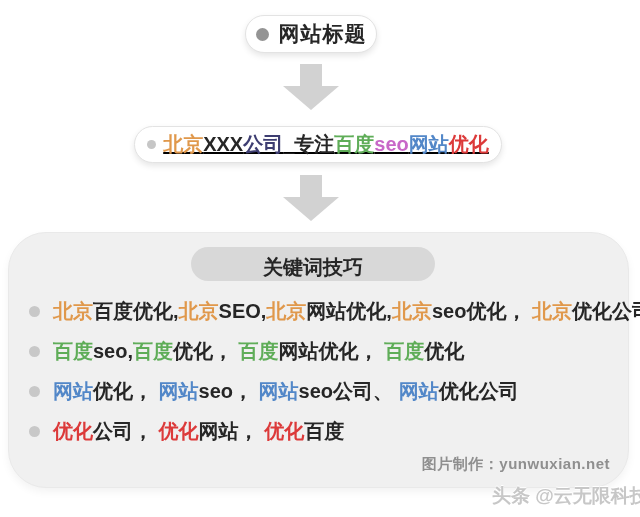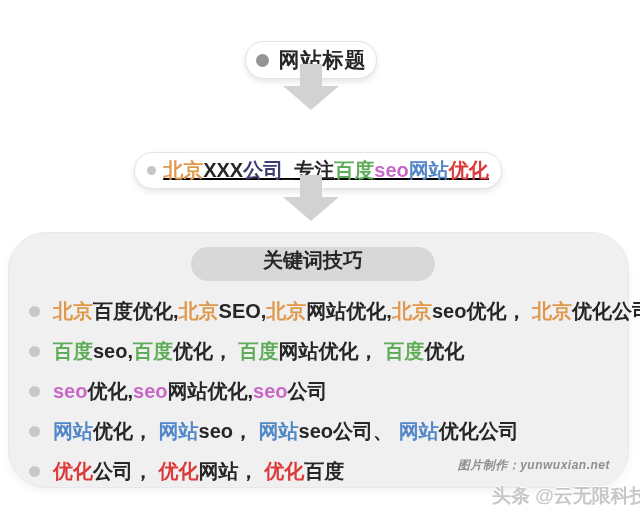--- a/index.html
+++ b/index.html
@@ -16,21 +16,20 @@
   .pill {
     position: absolute;
     display: flex;
     align-items: center;
     justify-content: center;
     background: #ffffff;
     border: 1px solid #e3e3e3;
     border-radius: 19px;
     box-shadow: 0 3px 6px rgba(0,0,0,0.10);
     white-space: nowrap;
-    margin-top: 26px;
   }
   .pill-top { left: 245px; top: 15px; width: 132px; height: 38px; }
   .pill-top .label { font-size: 21px; font-weight: bold; color: #262626; letter-spacing: 1px; }
   .pill-keyword { left: 134px; top: 126px; width: 368px; height: 37px; text-decoration: underline; }
   .pill-keyword .segs { font-size: 20px; font-weight: bold; }
 
   .dot { border-radius: 50%; flex: 0 0 auto; }
   .dot-dark { width: 13px; height: 13px; background: #949494; margin-right: 10px; }
   .dot-mid { width: 9px; height: 9px; background: #c6c6c6; margin-right: 7px; }
   .dot-bullet { width: 11px; height: 11px; background: #c8c8c8; margin-right: 13px; }
@@ -50,21 +49,21 @@
     border-radius: 38px;
     box-shadow: 0 4px 8px rgba(0,0,0,0.05);
   }
   .panel-header {
     position: absolute;
     left: 182px; top: 14px;
     width: 244px; height: 34px;
     background: #d8d8d8;
     border-radius: 17px;
     display: flex;
-    align-items: flex-start;
+    align-items: flex-end;
     justify-content: center;
     font-size: 20px;
     font-weight: bold;
     white-space: nowrap;
   }
   .rows {
     position: absolute;
     left: 20px; top: 58px; right: 10px;
     list-style: none;
   }
@@ -72,25 +71,24 @@
     height: 40px;
     display: flex;
     align-items: center;
     font-size: 20px;
     font-weight: bold;
     white-space: nowrap;
   }
   .credit {
     position: absolute;
     right: 18px; bottom: 13px;
-    font-size: 12px;
+    font-size: 15px;
     font-weight: 600;
     color: #8f8f8f;
     letter-spacing: 0.5px;
-    font-style: italic;
   }
 
   
   .watermark {
     position: absolute;
     left: 492px; top: 483px;
     font-size: 19px;
     font-weight: bold;
     color: #c7c7c7;
     text-shadow: 0 1px 0 #ffffff, 0 -1px 0 #ffffff;
@@ -130,24 +128,20 @@
       <li class="row">
         <span class="dot dot-bullet"></span>
         <span><span style="color: rgb(224, 152, 75);">北京</span><span style="color: rgb(38, 38, 38);">百度优化,</span><span style="color: rgb(224, 152, 75);">北京</span><span style="color: rgb(38, 38, 38);">SEO,</span><span style="color: rgb(224, 152, 75);">北京</span><span style="color: rgb(38, 38, 38);">网站优化,</span><span style="color: rgb(224, 152, 75);">北京</span><span style="color: rgb(38, 38, 38);">seo优化， </span><span style="color: rgb(224, 152, 75);">北京</span><span style="color: rgb(38, 38, 38);">优化公司</span></span>
       </li>
       <li class="row">
         <span class="dot dot-bullet"></span>
         <span><span style="color: rgb(95, 173, 88);">百度</span><span style="color: rgb(38, 38, 38);">seo,</span><span style="color: rgb(95, 173, 88);">百度</span><span style="color: rgb(38, 38, 38);">优化， </span><span style="color: rgb(95, 173, 88);">百度</span><span style="color: rgb(38, 38, 38);">网站优化， </span><span style="color: rgb(95, 173, 88);">百度</span><span style="color: rgb(38, 38, 38);">优化</span></span>
       </li>
       <li class="row">
         <span class="dot dot-bullet"></span>
-        <span><span style="color: rgb(200, 104, 200);">seo</span><span style="color: rgb(38, 38, 38);">优化,</span><span style="color: rgb(200, 104, 200);">seo</span><span style="color: rgb(38, 38, 38);">网站优化,</span><span style="color: rgb(200, 104, 200);">seo</span><span style="color: rgb(38, 38, 38);">公司</span></span>
-      </li>
-      <li class="row">
-        <span class="dot dot-bullet"></span>
         <span><span style="color: rgb(82, 135, 200);">网站</span><span style="color: rgb(38, 38, 38);">优化， </span><span style="color: rgb(82, 135, 200);">网站</span><span style="color: rgb(38, 38, 38);">seo， </span><span style="color: rgb(82, 135, 200);">网站</span><span style="color: rgb(38, 38, 38);">seo公司、 </span><span style="color: rgb(82, 135, 200);">网站</span><span style="color: rgb(38, 38, 38);">优化公司</span></span>
       </li>
       <li class="row">
         <span class="dot dot-bullet"></span>
         <span><span style="color: rgb(220, 58, 58);">优化</span><span style="color: rgb(38, 38, 38);">公司， </span><span style="color: rgb(220, 58, 58);">优化</span><span style="color: rgb(38, 38, 38);">网站， </span><span style="color: rgb(220, 58, 58);">优化</span><span style="color: rgb(38, 38, 38);">百度</span></span>
       </li>
     </ul>
 
     <div class="credit">图片制作：yunwuxian.net</div>
   </div>

